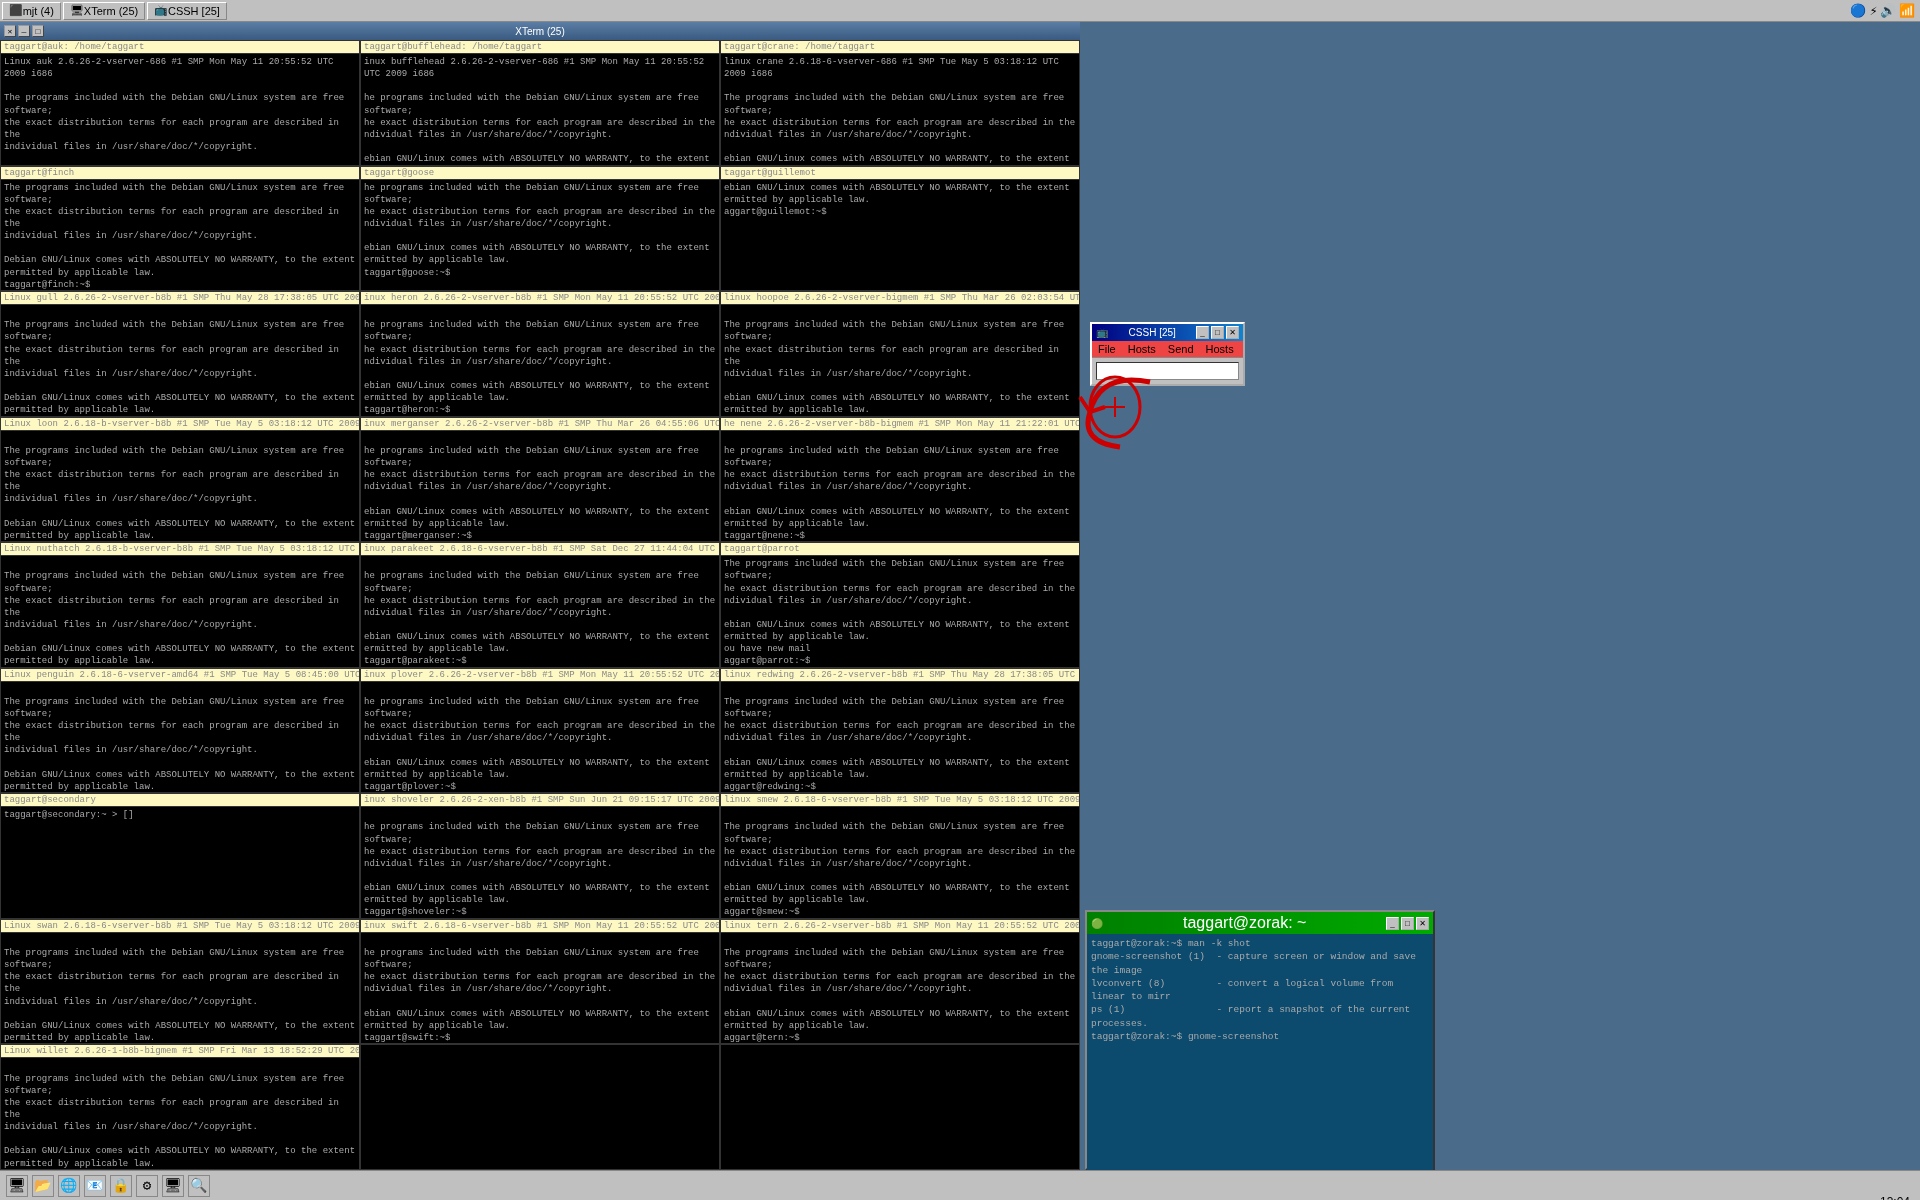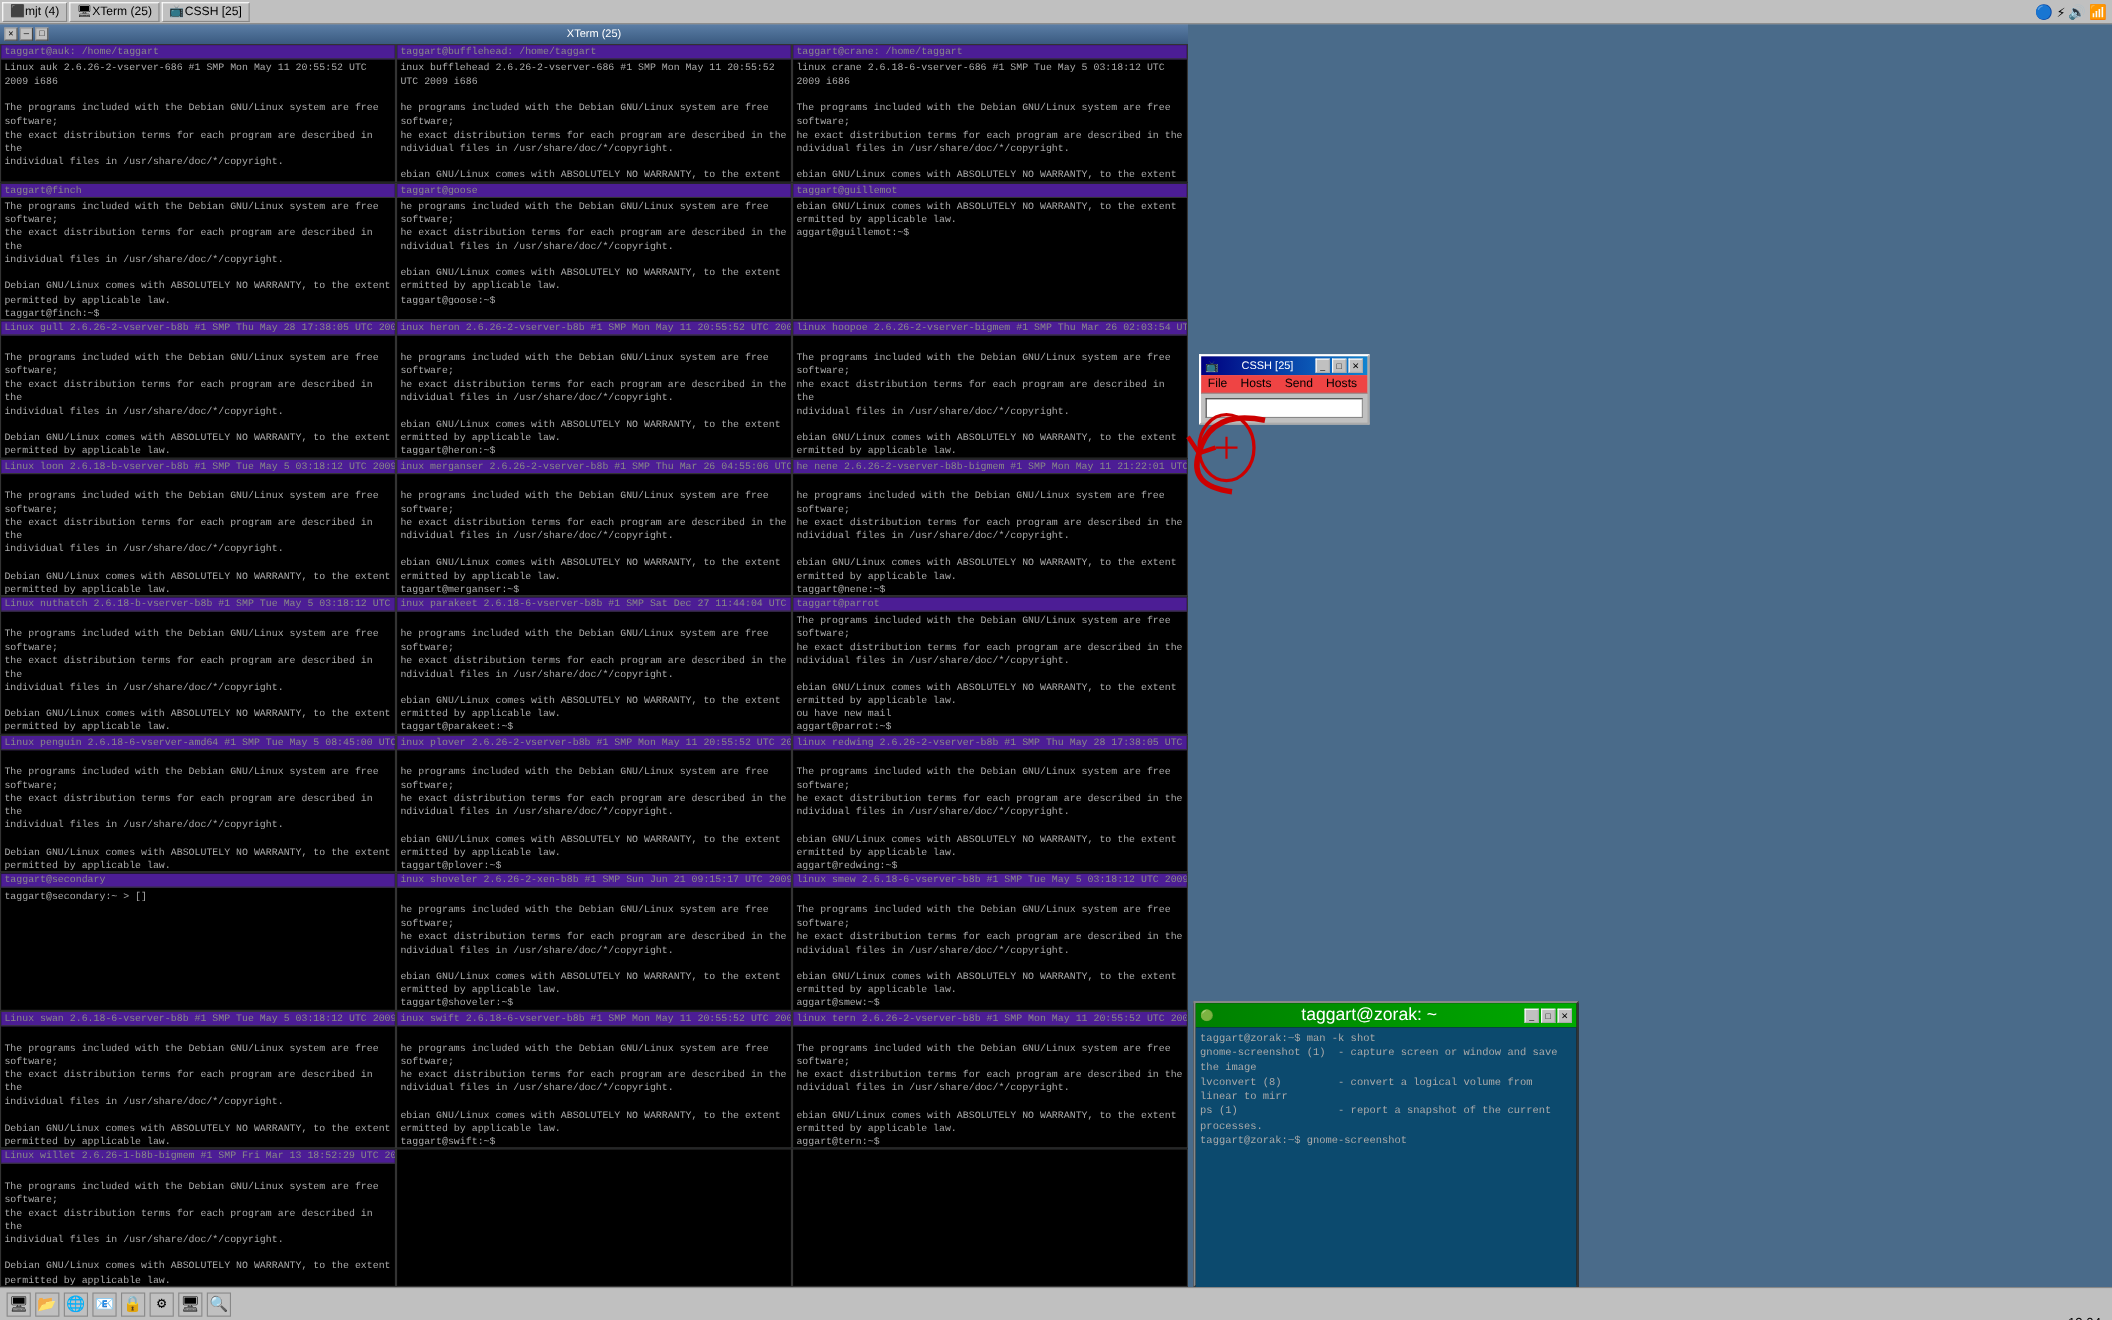--- a/index.html
+++ b/index.html
@@ -95,21 +95,21 @@
     }
     .term-pane {
       border: 1px solid #333;
       background: #000;
       color: #aaa;
       overflow: hidden;
       display: flex;
       flex-direction: column;
     }
     .pane-header {
-      background: #4c1d95;
+      background: #fef9c3;
       color: #888;
       font-size: 9px;
       padding: 1px 3px;
       white-space: nowrap;
       overflow: hidden;
       border-bottom: 1px solid #333;
       flex-shrink: 0;
     }
     .pane-body {
       flex: 1;

